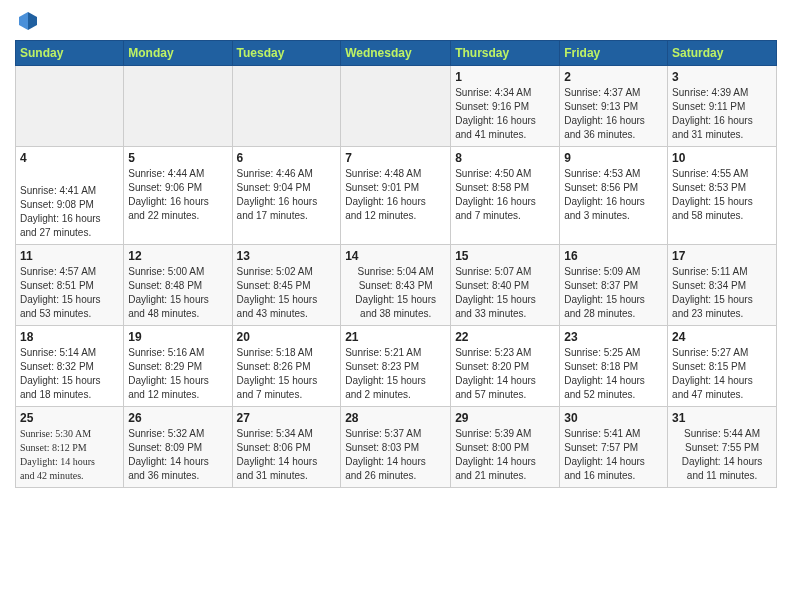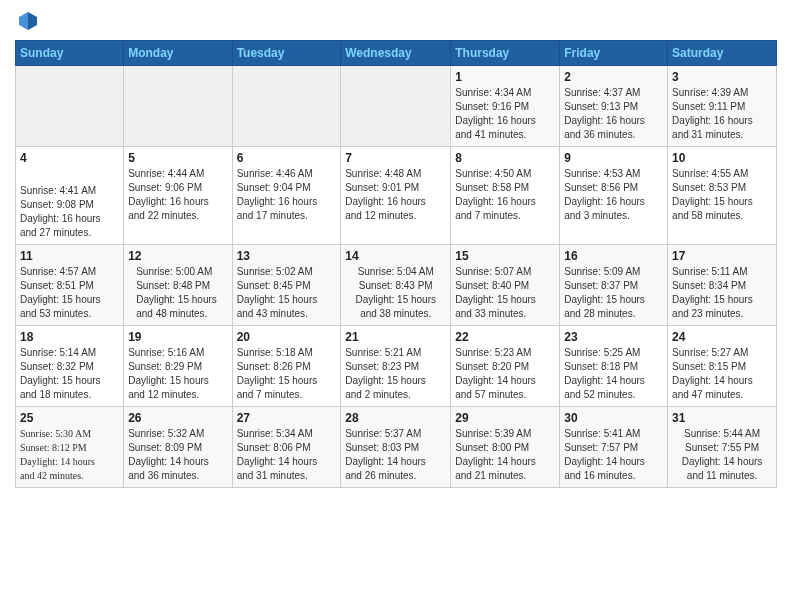--- a/index.html
+++ b/index.html
@@ -56,21 +56,21 @@
       font-size: 16px;
       color: #444;
     }
     .calendar {
       width: 100%;
       border-collapse: collapse;
       border: 1px solid #ccc;
     }
     .calendar thead tr th {
       background: #2060a0;
-      color: #7dd3fc;
+      color: #bef264;
       font-size: 12px;
       font-weight: bold;
       padding: 5px 4px;
       text-align: left;
       border: 1px solid #1a4f8a;
     }
     .calendar tbody tr td {
       vertical-align: top;
       border: 1px solid #ccc;
       padding: 4px 4px;
@@ -212,21 +212,21 @@
         <tr>
           <td>
             <span class="day-number">11</span>
             <div class="day-info" style="white-space: pre-line;">Sunrise: 4:57 AM
 Sunset: 8:51 PM
 Daylight: 15 hours
 and 53 minutes.</div>
           </td>
           <td>
             <span class="day-number">12</span>
-            <div class="day-info" style="white-space: pre-line; margin-left: 8px;">Sunrise: 5:00 AM
+            <div class="day-info" style="white-space: pre-line;">Sunrise: 5:00 AM
 Sunset: 8:48 PM
 Daylight: 15 hours
 and 48 minutes.</div>
           </td>
           <td>
             <span class="day-number">13</span>
             <div class="day-info" style="white-space: pre-line;">Sunrise: 5:02 AM
 Sunset: 8:45 PM
 Daylight: 15 hours
 and 43 minutes.</div>

